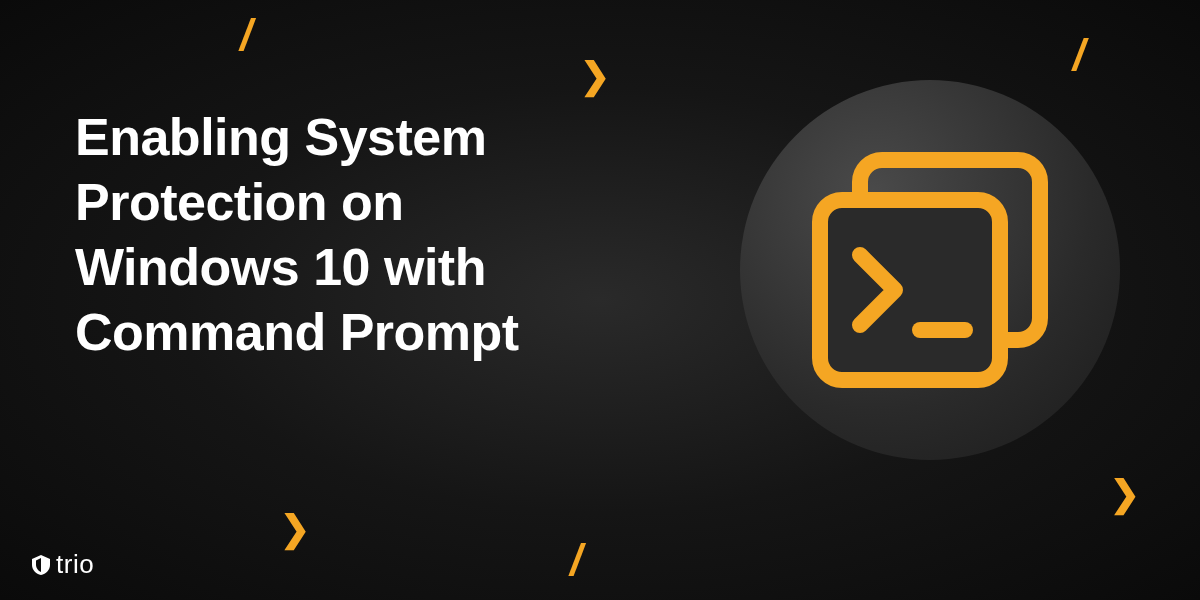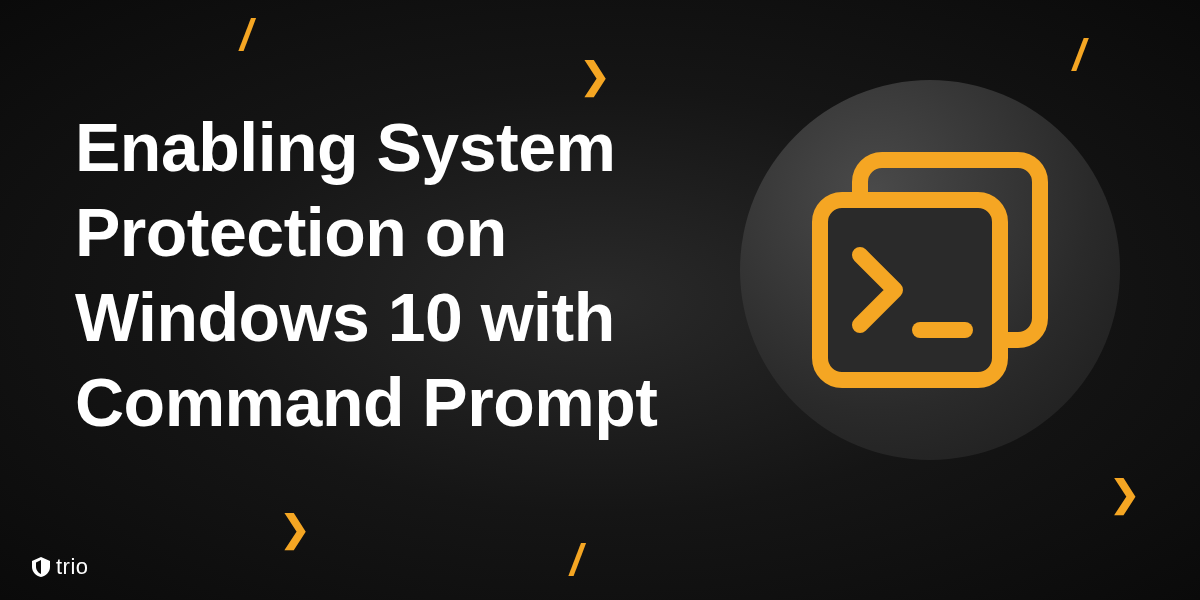--- a/index.html
+++ b/index.html
@@ -15,21 +15,21 @@
     position: relative;
     overflow: hidden;
     font-family: 'Segoe UI', Arial, sans-serif;
   }
   
   .title {
     position: absolute;
     left: 75px;
     top: 105px;
     color: #ffffff;
-    font-size: 68px;
+    font-size: 52px;
     font-weight: 600;
     line-height: 1.25;
     letter-spacing: -0.5px;
   }
   
   .circle-bg {
     position: absolute;
     right: 80px;
     top: 80px;
     width: 380px;
@@ -73,21 +73,21 @@
     position: absolute;
     bottom: 20px;
     left: 32px;
     display: flex;
     align-items: center;
     gap: 6px;
     color: #ffffff;
   }
   
   .logo-text {
-    font-size: 22px;
+    font-size: 26px;
     font-weight: 400;
     letter-spacing: 0.5px;
   }
   
   .logo-shield {
     width: 18px;
     height: 20px;
   }
 </style>
 </head>

